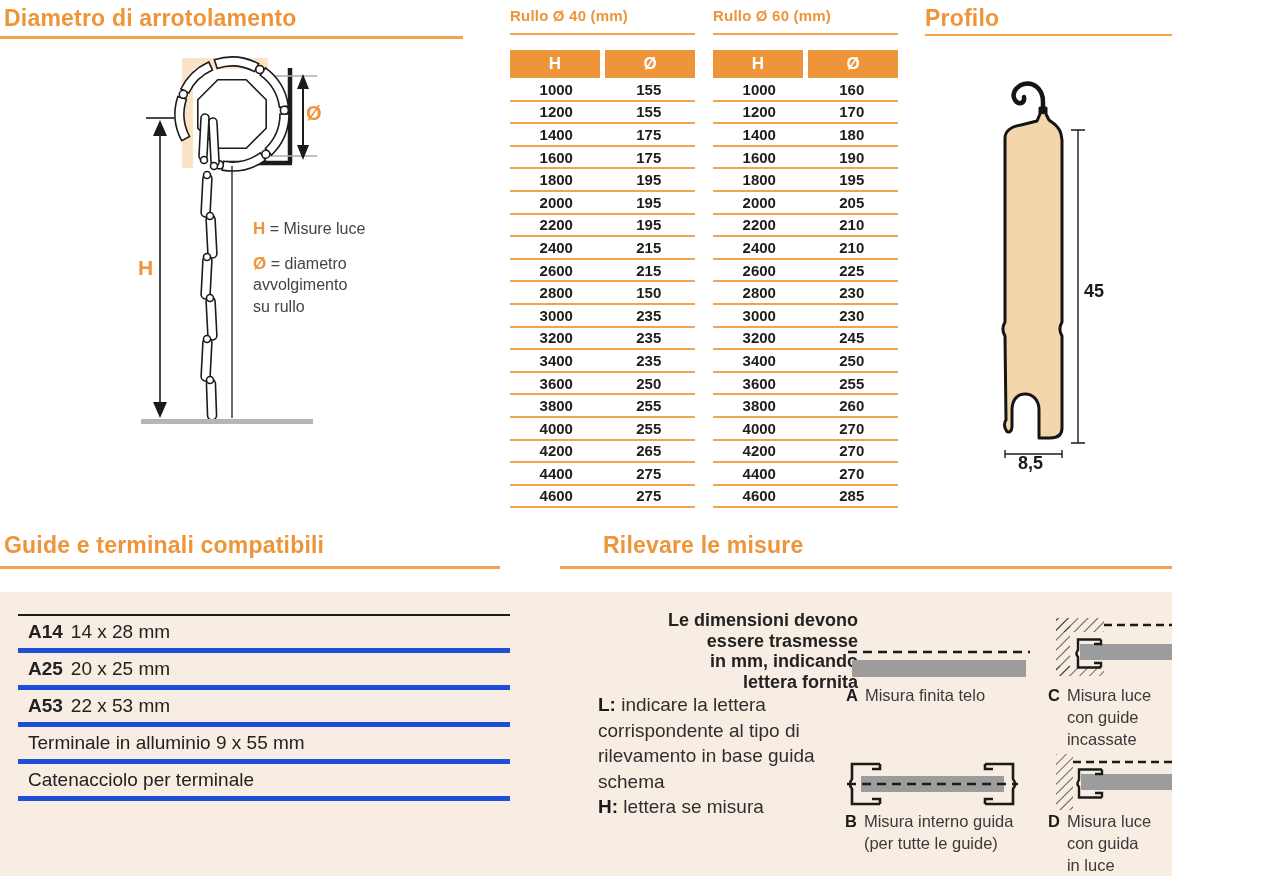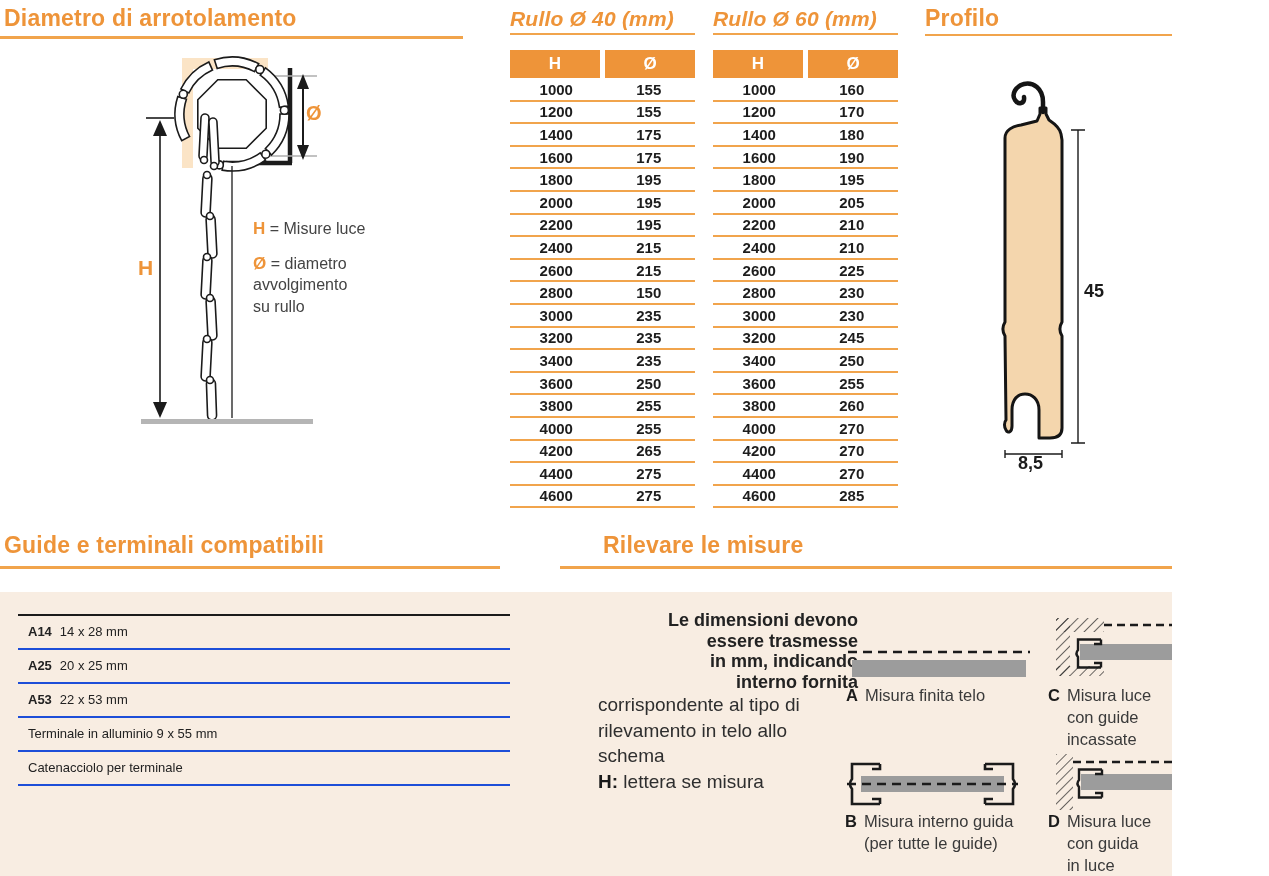--- a/index.html
+++ b/index.html
@@ -14,21 +14,21 @@
     --ground:#B5B5B5;
   }
   html,body{margin:0;padding:0;background:#fff;}
   .page{
     position:relative;width:1172px;height:876px;overflow:hidden;background:#fff;
     font-family:"Liberation Sans",sans-serif;color:var(--ink);
   }
   .abs{position:absolute;}
   .title{position:absolute;font-weight:bold;color:var(--orange);letter-spacing:.2px;white-space:nowrap;}
   .t-main{font-size:23px;}
-  .t-table{font-size:21px;font-style:italic;}
+  .t-table{font-size:15px;}
   .uline{position:absolute;height:3px;background:var(--orange-line);}
   .uline.thin{height:2px;}
 
   
   .dtable{position:absolute;width:185px;}
   .thead{display:flex;gap:5px;margin-bottom:1px;}
   .th{flex:1;height:28px;line-height:28px;background:var(--orange);color:#fff;
       font-weight:bold;font-size:17px;text-align:center;}
   .tr{display:flex;height:20.6px;align-items:center;border-bottom:2px solid var(--orange-line);
       font-weight:bold;font-size:15px;color:#1d1d1d;}
@@ -36,21 +36,21 @@
 
   
   .legend-line{position:absolute;font-size:16px;color:#444;white-space:nowrap;}
   .lg-sym{font-size:17px;font-weight:bold;color:var(--orange);}
   .dim-sym{position:absolute;font-weight:bold;color:var(--orange);}
   .dim-num{position:absolute;font-weight:bold;font-size:18px;color:var(--ink);white-space:nowrap;}
 
   
   .panel{position:absolute;left:0;top:592px;width:1269px;height:284px;background:var(--beige);}
   .guide-list{position:absolute;left:18px;top:614px;width:492px;border-top:2px solid #1b1b1b;}
-  .grow{height:32px;line-height:32px;border-bottom:2px solid #1d4ed8;font-size:13px;
+  .grow{height:32px;line-height:32px;border-bottom:5px solid #1d4ed8;font-size:19px;
         color:#222;padding-left:10px;white-space:nowrap;}
   .gcode{font-weight:bold;margin-right:8px;}
   .gcode:empty{display:none;}
 
   .mtext{position:absolute;left:598px;top:610px;width:260px;}
   .mbold{font-size:18px;line-height:20.5px;font-weight:bold;color:#222;white-space:nowrap;text-align:right;}
   .mline{font-size:19px;line-height:25.5px;color:#2e2e2e;white-space:nowrap;}
   .mline .b{font-weight:bold;color:#1b1b1b;}
 
   .dlabel{position:absolute;display:flex;gap:7px;font-size:16.5px;line-height:22px;color:#3a3a3a;}
@@ -409,31 +409,34 @@
         <span>Catenacciolo per terminale</span>
       </div>
     </div>
 
   <div class="mtext">
     <div>
 
     <div class="mbold">Le dimensioni devono</div>
         <div class="mbold">essere trasmesse</div>
         <div class="mbold">in mm, indicando</div>
-        <div class="mbold">interno fornita</div>
+        <div class="mbold">lettera fornita</div>
       </div>
     <div>
 
+        <div class="mline">
+          <span class="b">L:</span><span> indicare la lettera</span>
+        </div>
 
         <div class="mline">
           <span class="b"></span><span>corrispondente al tipo di</span>
         </div>
 
         <div class="mline">
-          <span class="b"></span><span>rilevamento in telo allo</span>
+          <span class="b"></span><span>rilevamento in base guida</span>
         </div>
 
         <div class="mline">
           <span class="b"></span><span>schema</span>
         </div>
 
         <div class="mline">
           <span class="b">H:</span><span> lettera se misura</span>
         </div>
 

